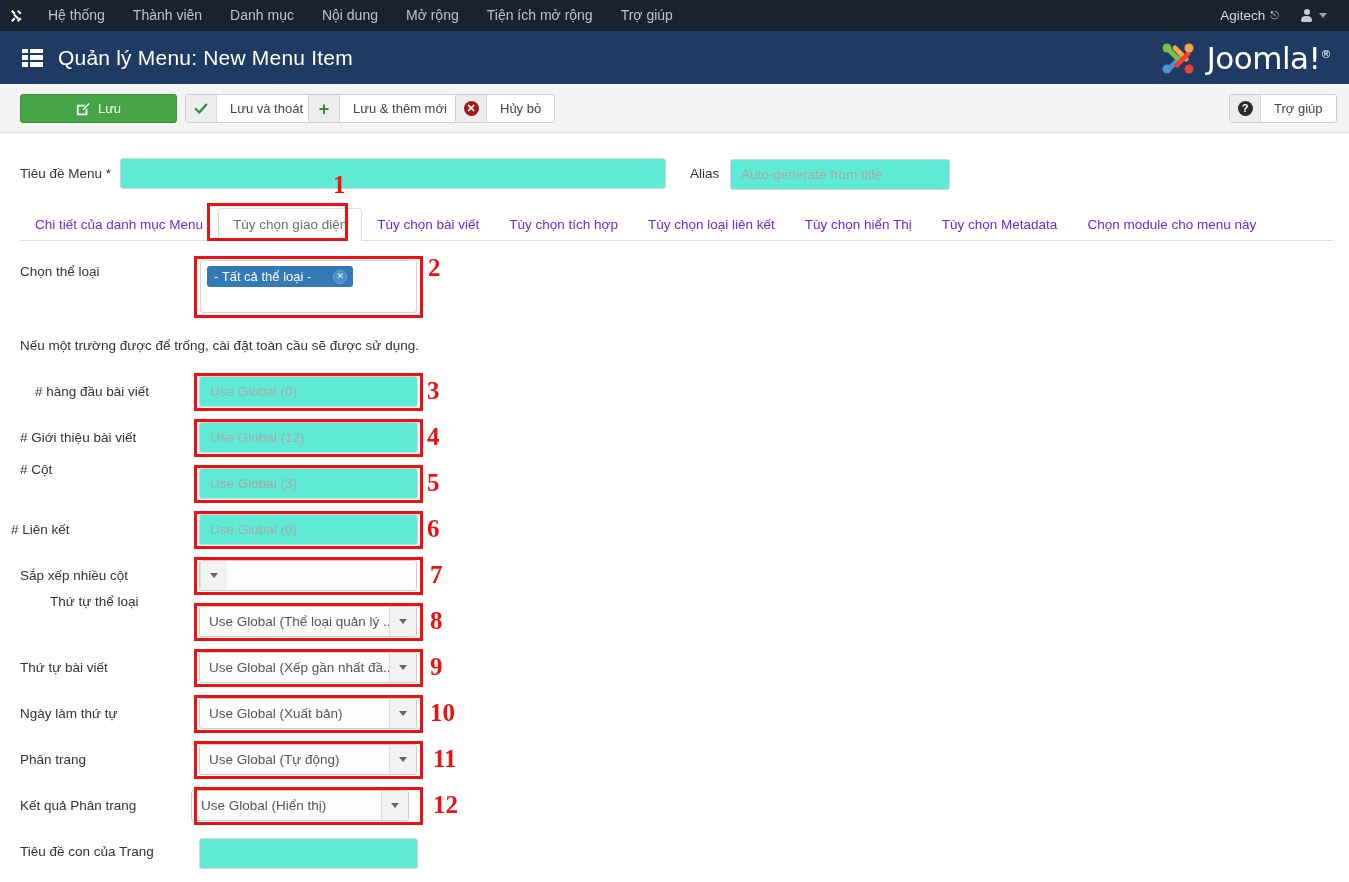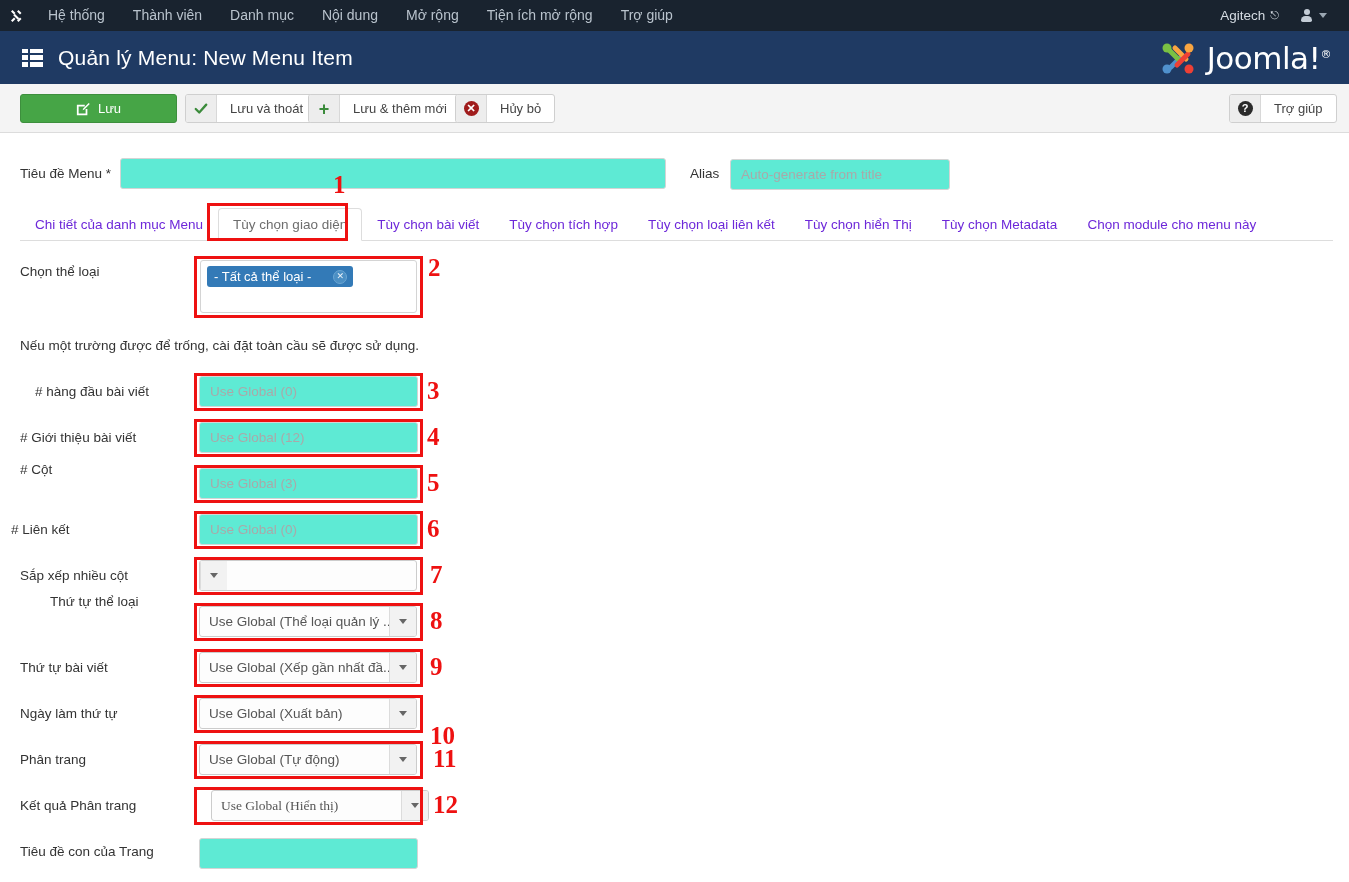--- a/index.html
+++ b/index.html
@@ -472,21 +472,21 @@
 
   <div class="form-label" style="left:20px; top:752px;">Phân trang</div>
   <div class="selbox" style="left:199px; top:744px;">
     <div class="sel-val">Use Global (Tự động)</div>
     <div class="sel-arrow">
         <span class="sel-caret"></span>
       </div>
   </div>
 
   <div class="form-label" style="left:20px; top:798px;">Kết quả Phân trang</div>
-  <div class="selbox" style="left:211px; top:790px;font-family:Liberation Serif, serif;">
+  <div class="selbox" style="left:191px; top:790px;">
     <div class="sel-val">Use Global (Hiển thị)</div>
     <div class="sel-arrow">
         <span class="sel-caret"></span>
       </div>
   </div>
 
   <div class="form-label" style="left:20px; top:844px;">Tiêu đề con của Trang</div>
   <input class="txtinput" style="left: 199px; top: 838px; width: 219px;" placeholder="">
 
   <div class="anno-box" style="left:207px; top:203px; width:141px; height:38px;"></div>
@@ -510,21 +510,21 @@
   <div class="anno-box" style="left:194px; top:557px; width:229px; height:38px;"></div>
   <div class="anno-num" style="left:430px; top:562px;">7</div>
 
   <div class="anno-box" style="left:194px; top:603px; width:229px; height:38px;"></div>
   <div class="anno-num" style="left:430px; top:608px;">8</div>
 
   <div class="anno-box" style="left:194px; top:649px; width:229px; height:38px;"></div>
   <div class="anno-num" style="left:430px; top:654px;">9</div>
 
   <div class="anno-box" style="left:194px; top:695px; width:229px; height:38px;"></div>
-  <div class="anno-num" style="left:430px; top:700px;margin-top:23px;">10</div>
+  <div class="anno-num" style="left:430px; top:700px;">10</div>
 
   <div class="anno-box" style="left:194px; top:741px; width:229px; height:38px;"></div>
   <div class="anno-num" style="left:433px; top:746px;">11</div>
 
   <div class="anno-box" style="left:194px; top:787px; width:229px; height:38px;"></div>
   <div class="anno-num" style="left:433px; top:792px;">12</div>
 
 </div>
 
 </body></html>

